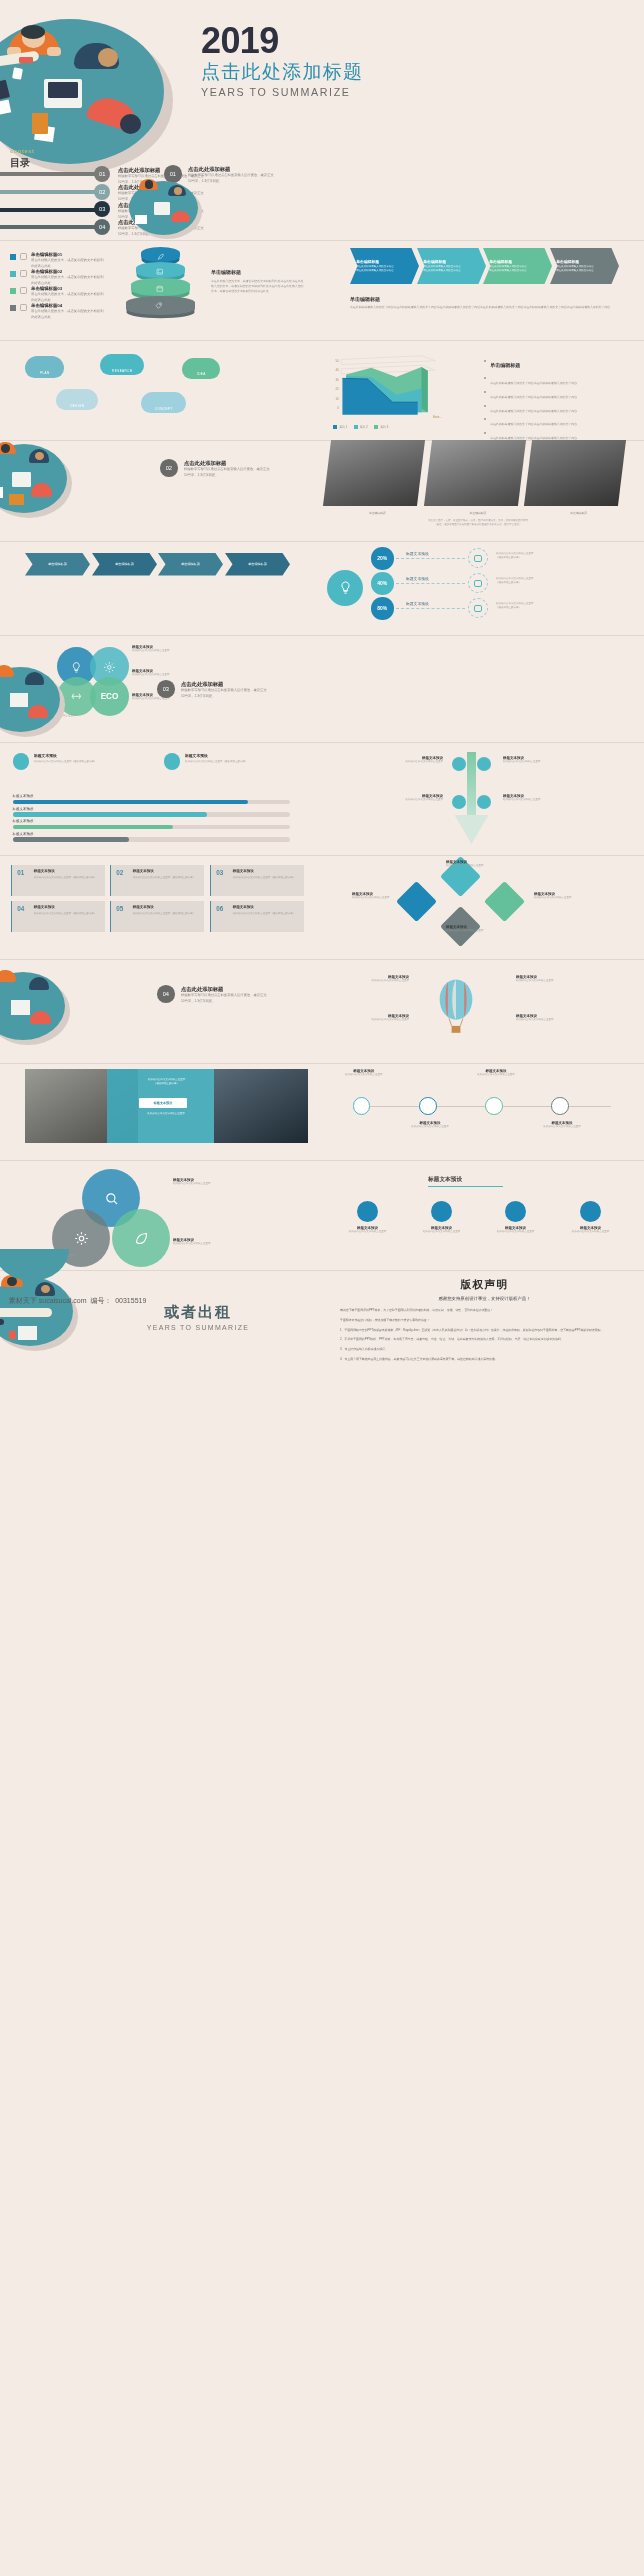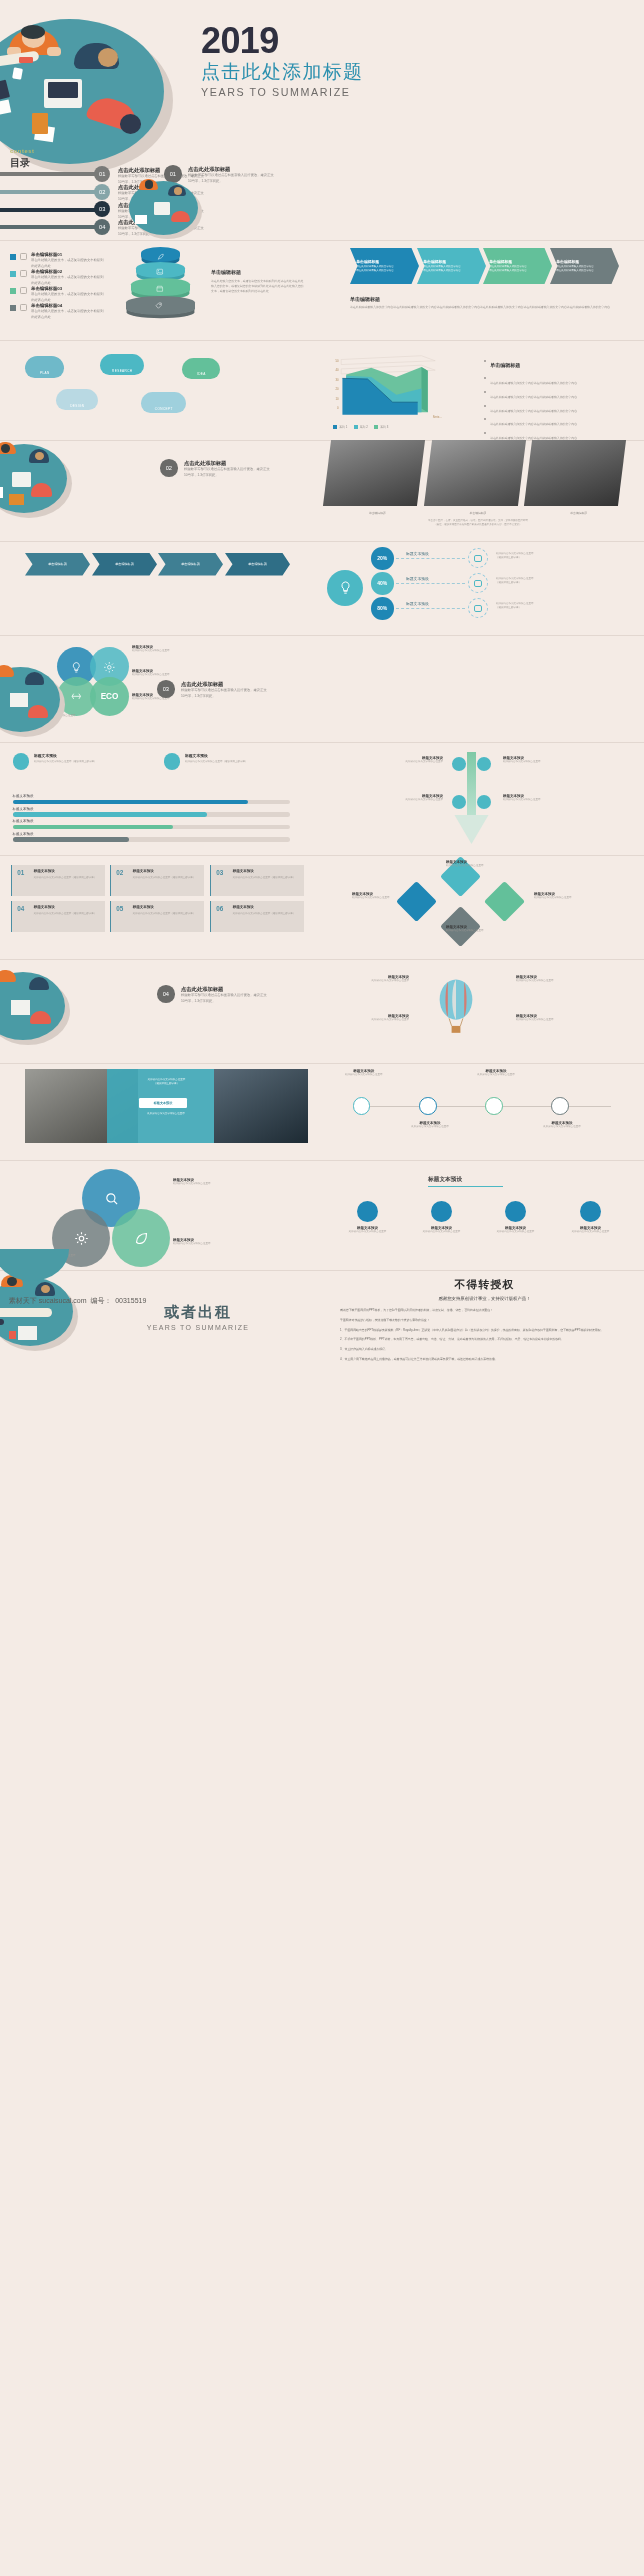--- a/index.html
+++ b/index.html
@@ -709,21 +709,21 @@
   <div style="position:absolute;left:31px;top:49px;width:19px;height:14px;background:#f2f2ee;"></div>
   <div style="position:absolute;left:10px;top:42px;width:6.3px;height:6.3px;background:#2f3a4e;border-radius:50%;"></div>
   <div style="position:absolute;left:21.4px;top:54px;width:7.5px;height:7.5px;background:#e85f4d;"></div>
 </div>
 <div class="tl" style="left:116px;top:1303px;width:164px;text-align:center;">
   <div style="font-size:15px;color:#4b6268;font-weight:bold;letter-spacing:1.9px;">或者出租</div>
   <div style="font-size:7px;color:#7b7874;letter-spacing:1.3px;margin-top:1.9px;">YEARS TO SUMMARIZE</div>
 </div>
 
 <div class="tl" style="left:340px;top:1278px;width:289px;">
-  <div style="font-size:10.7px;color:#2e2e2e;font-weight:bold;text-align:center;letter-spacing:1.3px;">不得转授权</div>
+  <div style="font-size:10.7px;color:#2e2e2e;font-weight:bold;text-align:center;letter-spacing:1.3px;">版权声明</div>
   <div style="font-size:4.4px;color:#3c3c3c;text-align:center;margin-top:4.4px;">感谢您支持原创设计事业，支持设计版权产品！</div>
   <div id="copyright-paras" style="margin-top:6.3px;">
       <div style="font-size: 2.9px; color: rgb(109, 106, 102); line-height: 1.9; margin-bottom: 4.4px;">感谢您下载千图网原创PPT模板，为了您和千图网以及原创作者的利益，请勿复制、传播、销售，否则将承担法律责任！</div>
       <div style="font-size: 2.9px; color: rgb(109, 106, 102); line-height: 1.9; margin-bottom: 4.4px;">千图网将对作品进行维权，按照传播下载次数的十倍进行索取赔偿金！</div>
       <div style="font-size: 2.9px; color: rgb(109, 106, 102); line-height: 1.9; margin-bottom: 4.4px;">1、千图网网站出售的PPT模版是免版税类（RF：Royalty-free）正版受《中华人民共和国著作法》和《世界版权公约》的保护，作品的所有权、版权和著作权归千图网所有，您下载的是PPT模版素材使用权。</div>
       <div style="font-size: 2.9px; color: rgb(109, 106, 102); line-height: 1.9; margin-bottom: 4.4px;">2、不得将千图网的PPT模板、PPT素材，本身用于再出售，或者出租、出借、转让、分销、发布或者作为礼物供他人使用，不得转授权、出卖、转让本协议或本协议中的权利。</div>
       <div style="font-size: 2.9px; color: rgb(109, 106, 102); line-height: 1.9; margin-bottom: 4.4px;">3、禁止把作品纳入商标或服务标记。</div>
       <div style="font-size: 2.9px; color: rgb(109, 106, 102); line-height: 1.9; margin-bottom: 4.4px;">4、禁止用户用下载格式在网上传播作品，或者作品可以让第三方单独付费或共享免费下载，或通过移动电话服务系统传播。</div>
     </div>
 </div>

